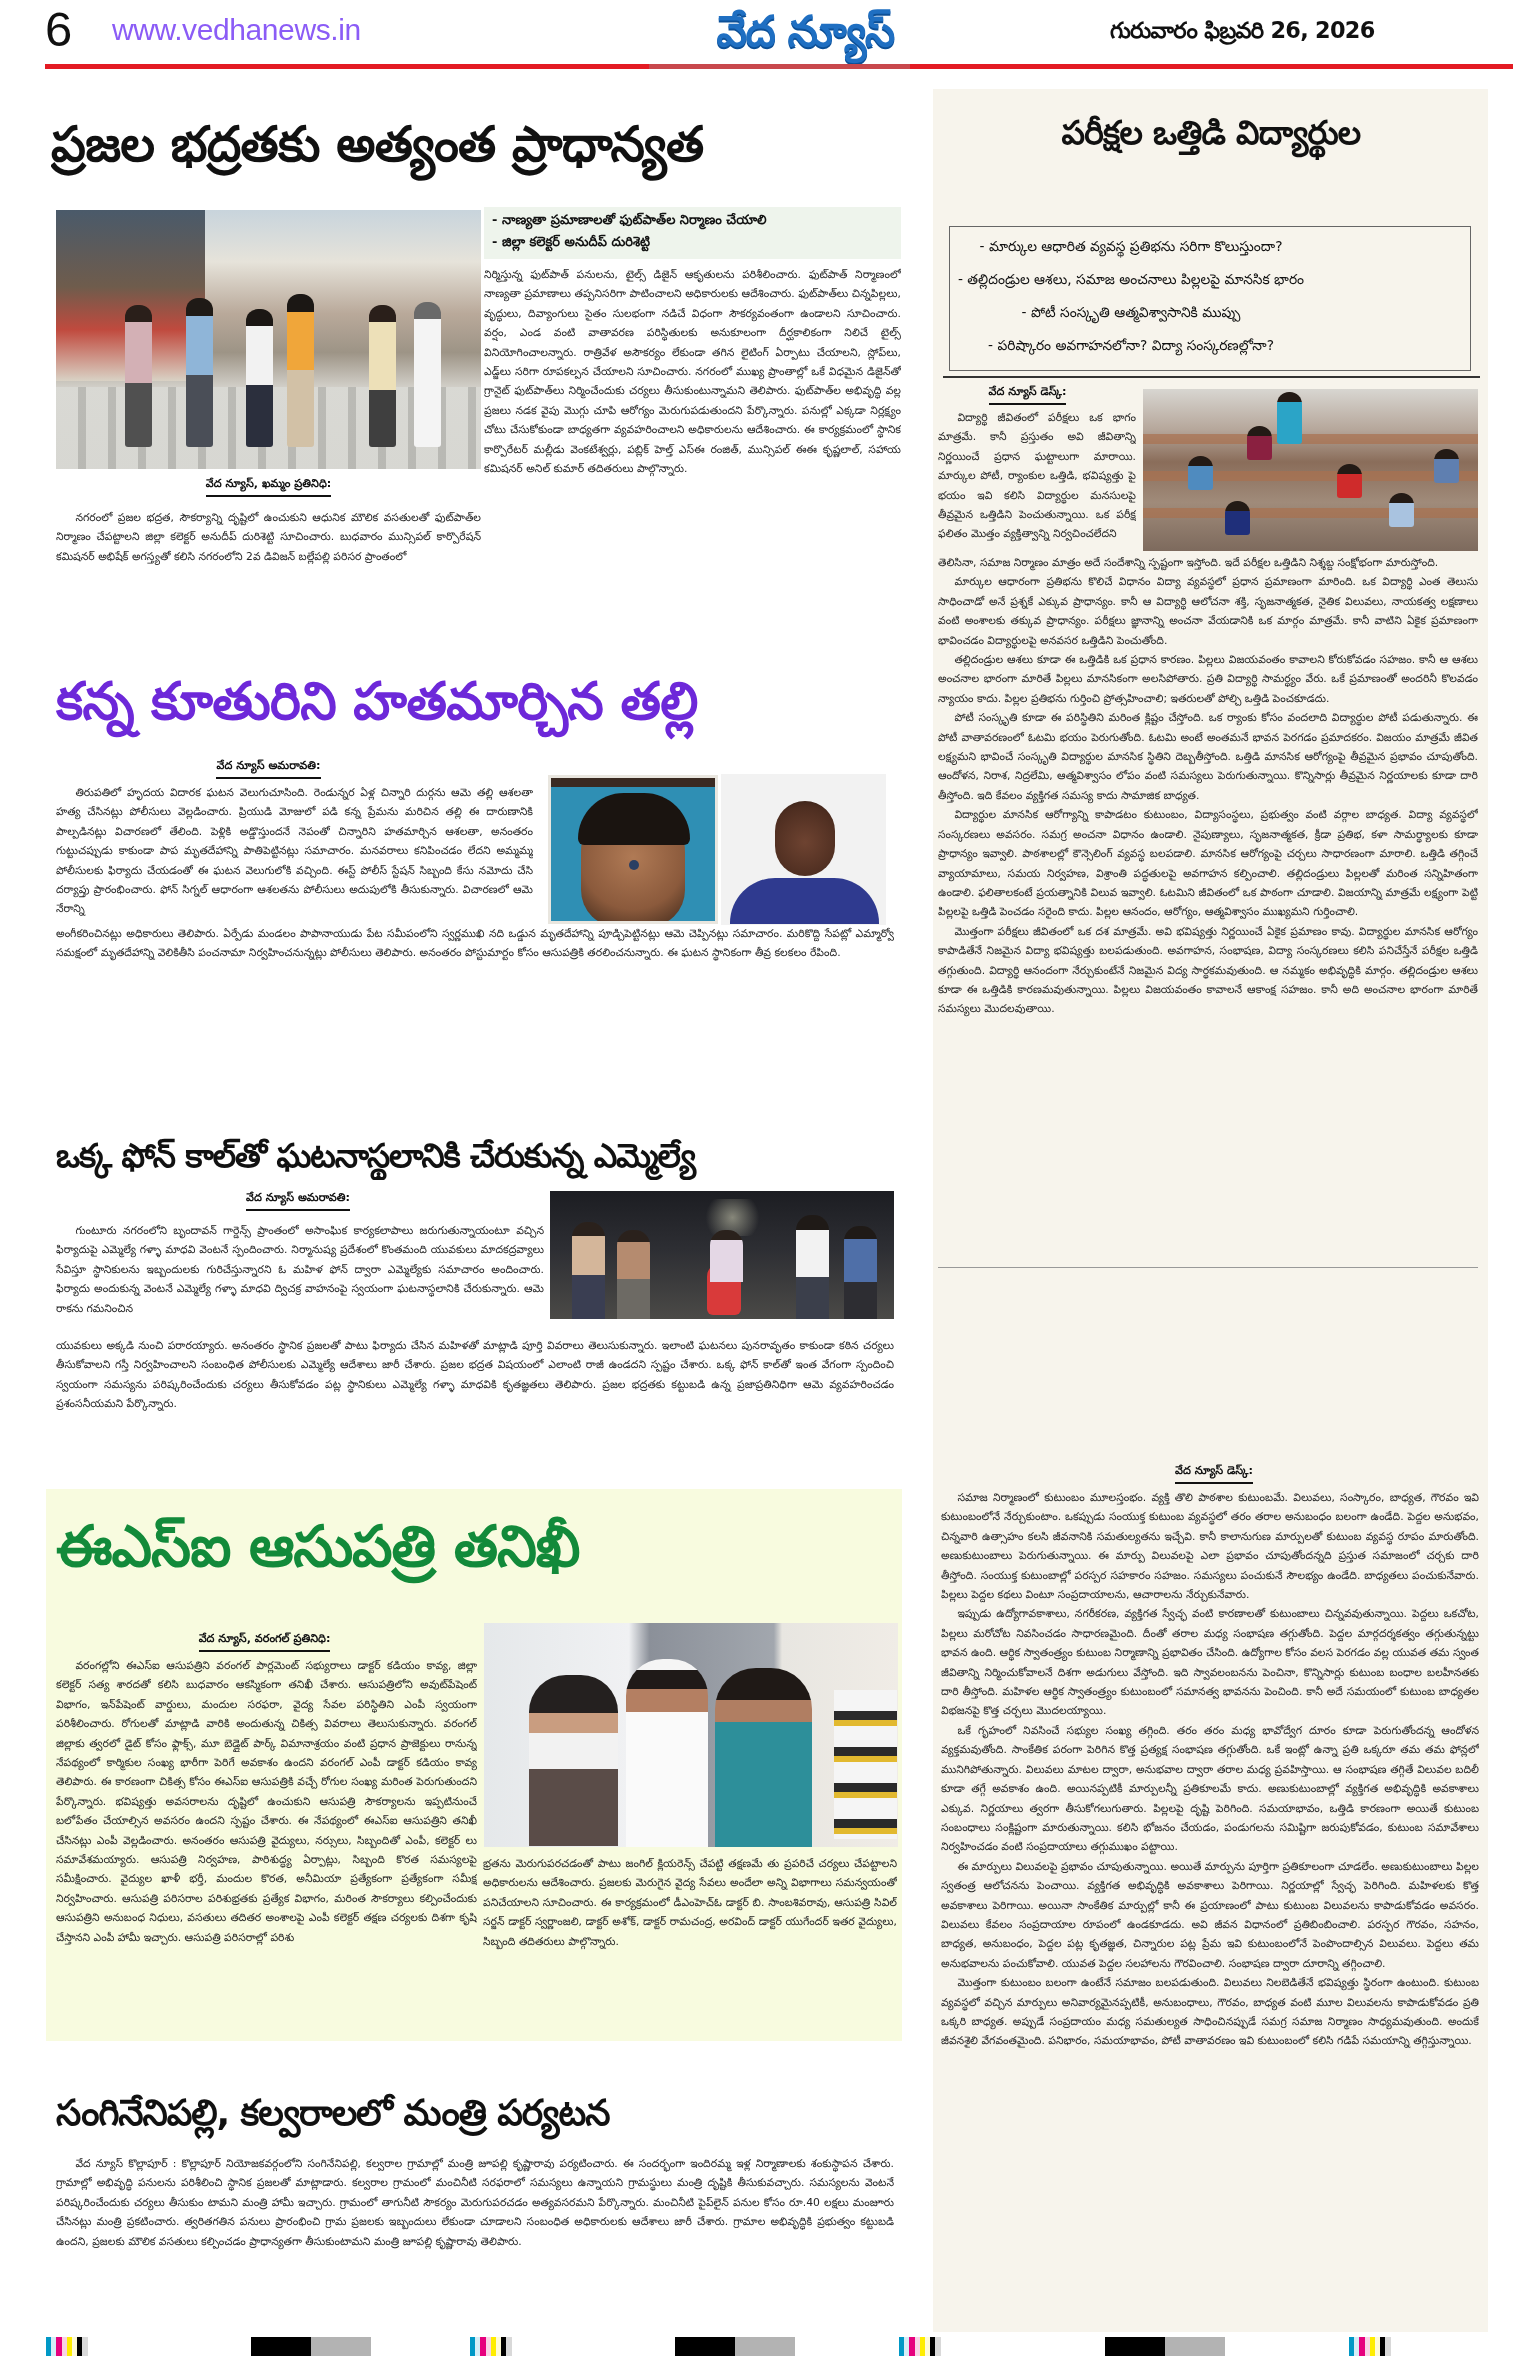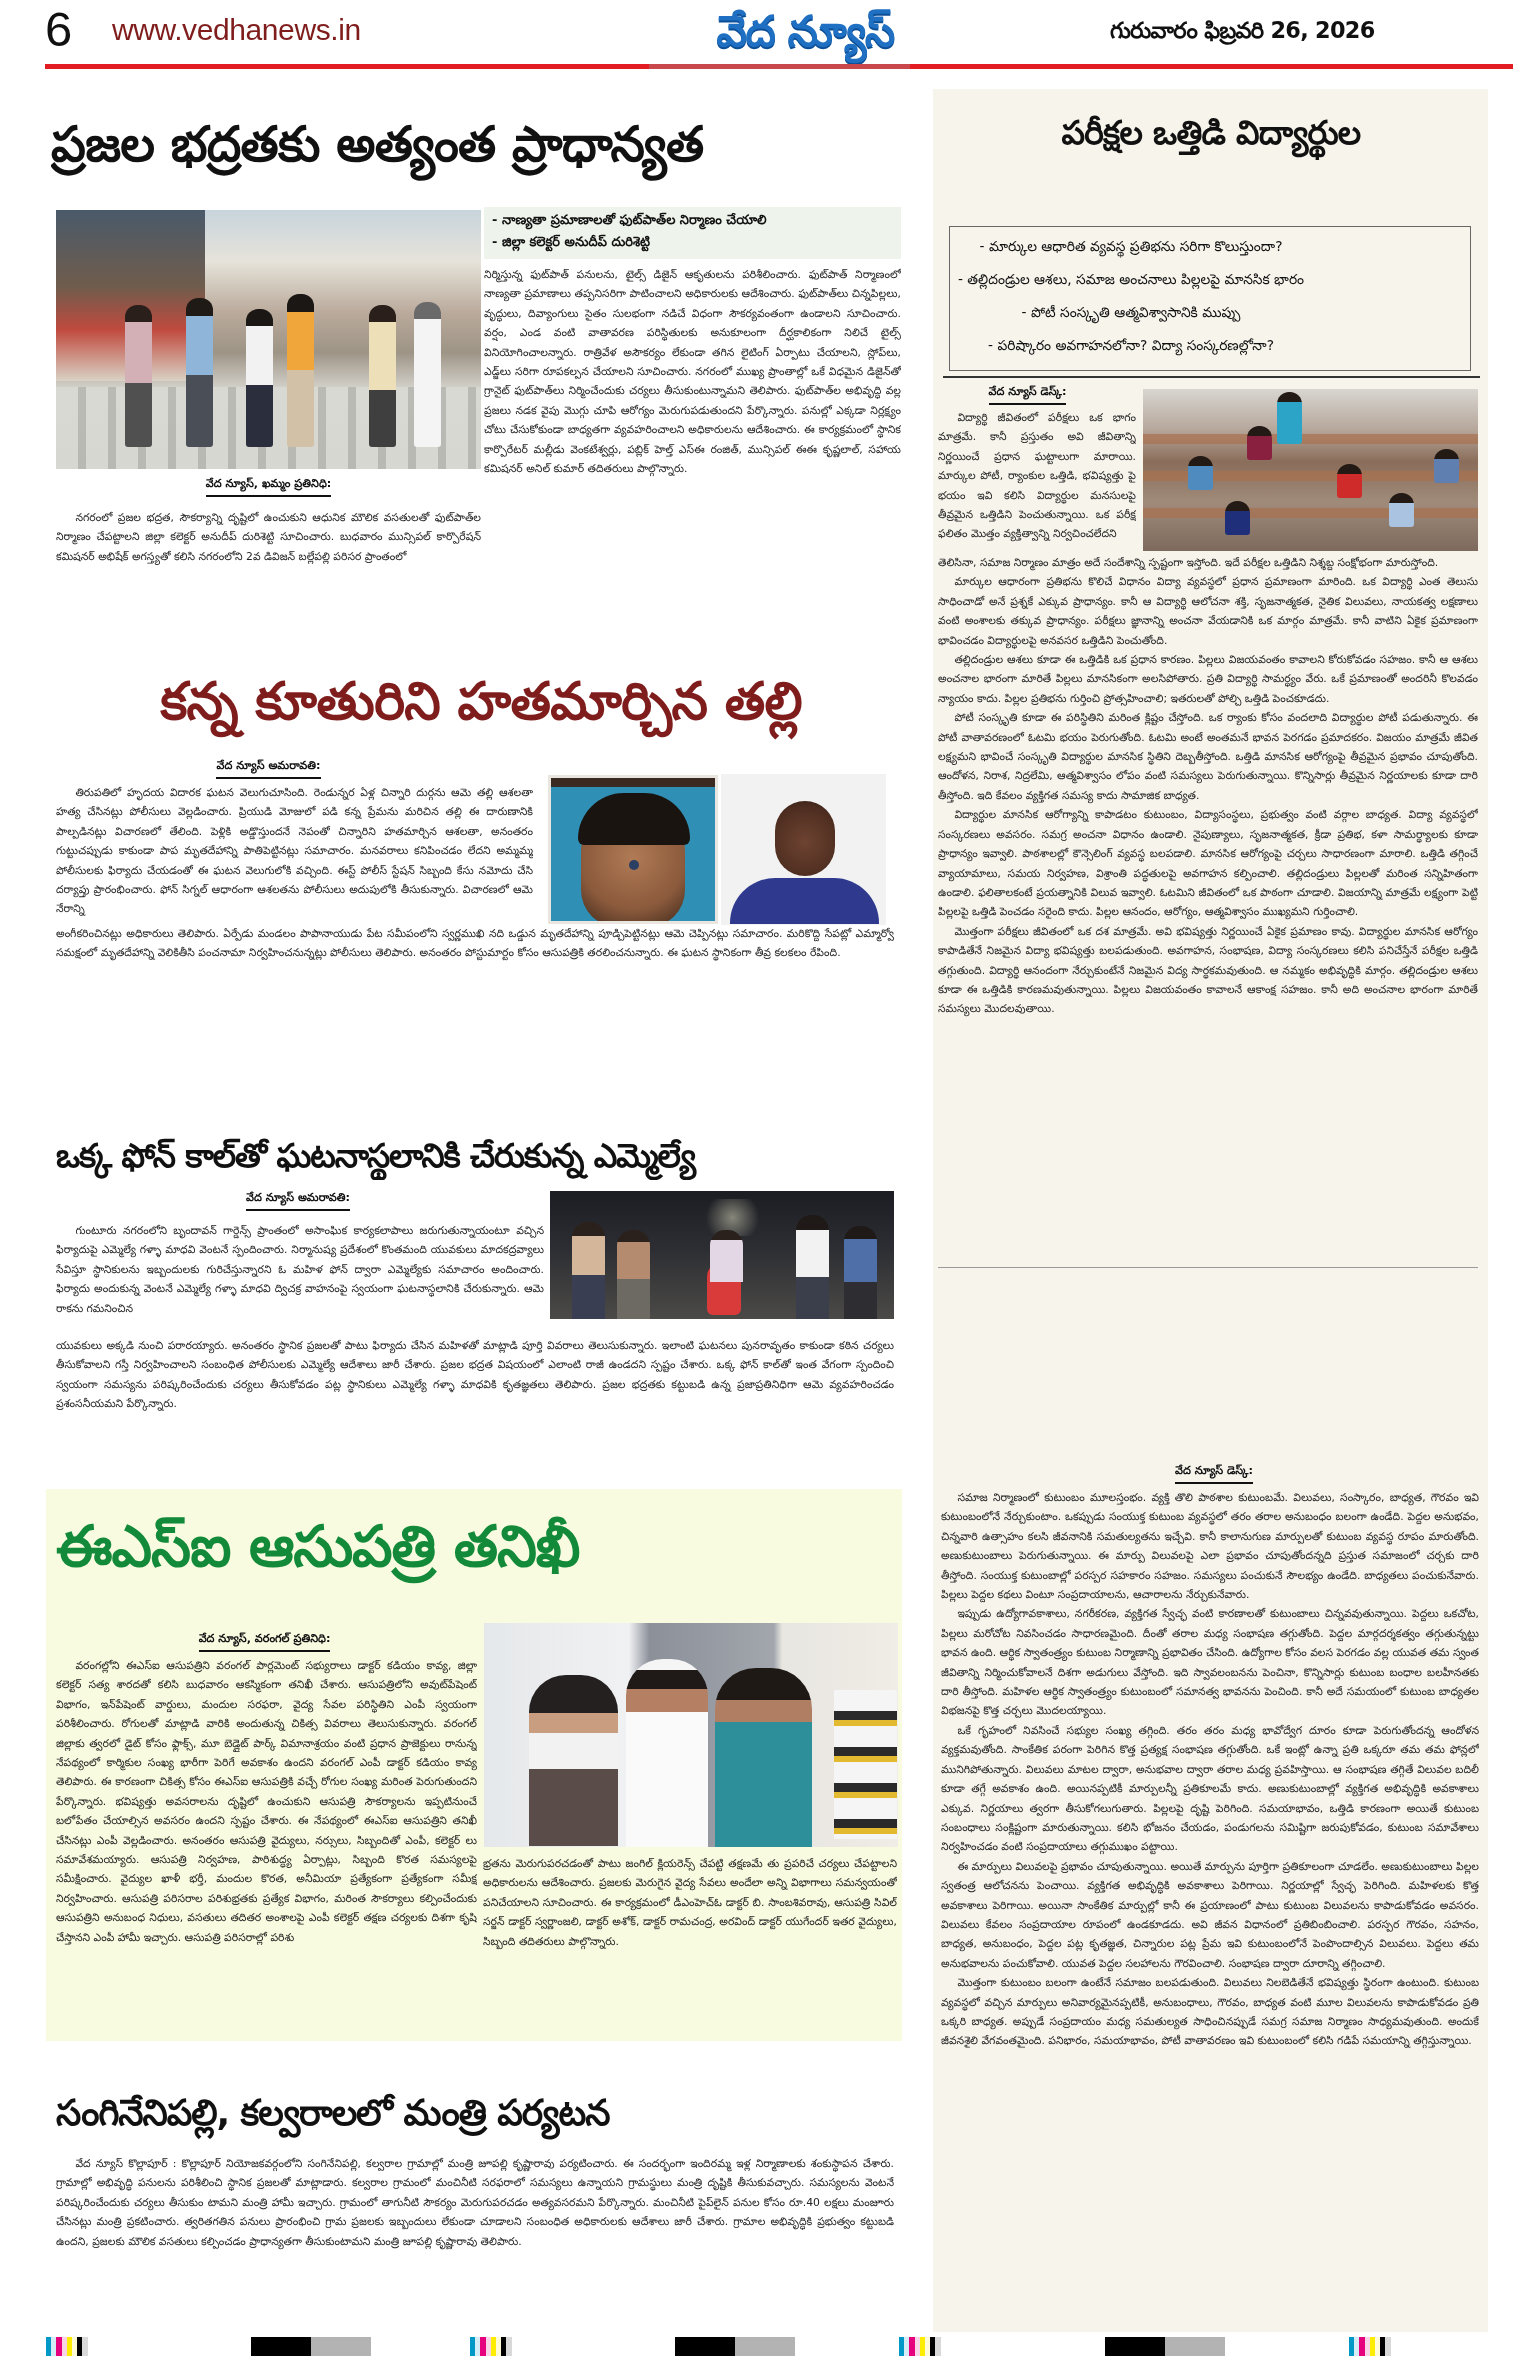--- a/index.html
+++ b/index.html
@@ -2,21 +2,21 @@
 <html style="font-size:12px"><head>
 <meta charset="utf-8">
 <style>
   * { box-sizing: border-box; margin: 0; padding: 0; }
   html, body { width: 1541px; height: 2377px; background: #ffffff; overflow: hidden; }
   body { position: relative; font-family: "DejaVu Sans", sans-serif; color: #111; }
 
   
   .masthead { position: absolute; left: 0; top: 0; width: 1541px; height: 69px; }
   .page-no { position: absolute; left: 45px; top: 1.5px; font-family: "Liberation Sans", sans-serif; font-size: 49px; line-height: 54px; font-weight: 300; color: #111; }
-  .site-url { position: absolute; left: 112px; top: 12px; font-family: "Liberation Sans", sans-serif; font-size: 30px; line-height: 36px; color: #7f1d1d; letter-spacing: -0.4px; }
+  .site-url { position: absolute; left: 112px; top: 12px; font-family: "Liberation Sans", sans-serif; font-size: 30px; line-height: 36px; color: #8b5cf6; letter-spacing: -0.4px; }
   .logo { position: absolute; left: 667px; top: 3px; width: 276px; height: 72px; text-align: center; font-family: "DejaVu Sans", sans-serif; font-weight: bold; font-size: 43px; line-height: 57px; color: #1f6fc2; letter-spacing: -1.5px; text-shadow: 0 1.5px 0 #0c4f96; }
   .date-line { position: absolute; left: 1110px; top: 15px; font-family: "DejaVu Sans", sans-serif; font-weight: bold; font-size: 22.4px; line-height: 30px; color: #111; letter-spacing: -0.7px; }
   .red-rule { position: absolute; left: 45px; top: 64px; width: 1468px; height: 4.5px; background: #e31b23; }
   .red-rule .under-logo { position: absolute; left: 604px; top: 0; width: 261px; height: 4.5px; background: #c8484c; }
 
   
   .headline { position: absolute; font-weight: bold; white-space: nowrap; overflow: hidden; letter-spacing: -0.7px; }
   .dateline { position: absolute; font-size: 11.2px; font-weight: bold; text-align: center; color: #111; }
   .dateline span { display: inline-block; border-bottom: 2.2px solid #111; padding-bottom: 3px; }
   .body-text { position: absolute; font-family: "DejaVu Sans", sans-serif; font-size: 10.8px; line-height: 19.4px; text-align: justify; color: #222; overflow: hidden; }
@@ -139,21 +139,21 @@
   <div class="dateline s1-dateline"><span>వేద న్యూస్, ఖమ్మం ప్రతినిధి:</span></div>
   <div class="body-text s1-col1">
       <p>నగరంలో ప్రజల భద్రత, సౌకర్యాన్ని దృష్టిలో ఉంచుకుని ఆధునిక మౌలిక వసతులతో ఫుట్‌పాత్‌ల నిర్మాణం చేపట్టాలని జిల్లా కలెక్టర్ అనుదీప్ దురిశెట్టి సూచించారు. బుధవారం మున్సిపల్ కార్పొరేషన్ కమిషనర్ అభిషేక్ అగస్త్యతో కలిసి నగరంలోని 2వ డివిజన్ బల్లేపల్లి పరిసర ప్రాంతంలో</p>
     </div>
   <div class="body-text s1-col2">
       <p style="text-indent:0">నిర్మిస్తున్న ఫుట్‌పాత్ పనులను, టైల్స్ డిజైన్ ఆకృతులను పరిశీలించారు. ఫుట్‌పాత్ నిర్మాణంలో నాణ్యతా ప్రమాణాలు తప్పనిసరిగా పాటించాలని అధికారులకు ఆదేశించారు. ఫుట్‌పాత్‌లు చిన్నపిల్లలు, వృద్ధులు, దివ్యాంగులు సైతం సులభంగా నడిచే విధంగా సౌకర్యవంతంగా ఉండాలని సూచించారు. వర్షం, ఎండ వంటి వాతావరణ పరిస్థితులకు అనుకూలంగా దీర్ఘకాలికంగా నిలిచే టైల్స్ వినియోగించాలన్నారు. రాత్రివేళ అసౌకర్యం లేకుండా తగిన లైటింగ్ ఏర్పాటు చేయాలని, స్లోప్‌లు, ఎడ్జ్‌లు సరిగా రూపకల్పన చేయాలని సూచించారు. నగరంలో ముఖ్య ప్రాంతాల్లో ఒకే విధమైన డిజైన్‌తో గ్రానైట్ ఫుట్‌పాత్‌లు నిర్మించేందుకు చర్యలు తీసుకుంటున్నామని తెలిపారు. ఫుట్‌పాత్‌ల అభివృద్ధి వల్ల ప్రజలు నడక వైపు మొగ్గు చూపి ఆరోగ్యం మెరుగుపడుతుందని పేర్కొన్నారు. పనుల్లో ఎక్కడా నిర్లక్ష్యం చోటు చేసుకోకుండా బాధ్యతగా వ్యవహరించాలని అధికారులను ఆదేశించారు. ఈ కార్యక్రమంలో స్థానిక కార్పొరేటర్ మల్లీడు వెంకటేశ్వర్లు, పబ్లిక్ హెల్త్ ఎస్‌ఈ రంజిత్, మున్సిపల్ ఈఈ కృష్ణలాల్, సహాయ కమిషనర్ అనిల్ కుమార్ తదితరులు పాల్గొన్నారు.</p>
     </div>
 </article>
 
 <article>
-  <h1 class="headline s2-head" style="color: #7f1d1d; text-align: center;">కన్న కూతురిని హతమార్చిన తల్లి</h1>
+  <h1 class="headline s2-head" style="color: #6d28d9;">కన్న కూతురిని హతమార్చిన తల్లి</h1>
   <div class="dateline s2-dateline"><span>వేద న్యూస్ అమరావతి:</span></div>
   <div class="body-text s2-body">
       <p>తిరుపతిలో హృదయ విదారక ఘటన వెలుగుచూసింది. రెండున్నర ఏళ్ల చిన్నారి దుర్గను ఆమె తల్లి ఆశలతా హత్య చేసినట్లు పోలీసులు వెల్లడించారు. ప్రియుడి మోజులో పడి కన్న ప్రేమను మరిచిన తల్లి ఈ దారుణానికి పాల్పడినట్లు విచారణలో తేలింది. పెళ్లికి అడ్డొస్తుందనే నెపంతో చిన్నారిని హతమార్చిన ఆశలతా, అనంతరం గుట్టుచప్పుడు కాకుండా పాప మృతదేహాన్ని పాతిపెట్టినట్లు సమాచారం. మనవరాలు కనిపించడం లేదని అమ్మమ్మ పోలీసులకు ఫిర్యాదు చేయడంతో ఈ ఘటన వెలుగులోకి వచ్చింది. ఈస్ట్ పోలీస్ స్టేషన్ సిబ్బంది కేసు నమోదు చేసి దర్యాప్తు ప్రారంభించారు. ఫోన్ సిగ్నల్ ఆధారంగా ఆశలతను పోలీసులు అదుపులోకి తీసుకున్నారు. విచారణలో ఆమె నేరాన్ని</p>
     </div>
   <div class="photo s2-photo-child" title="చిన్నారి దుర్గ">
     <div class="face"></div>
     <div class="hair"></div>
     <div class="bindi"></div>
   </div>
   <div class="photo s2-photo-mother" title="నిందితురాలు ఆశలత">

